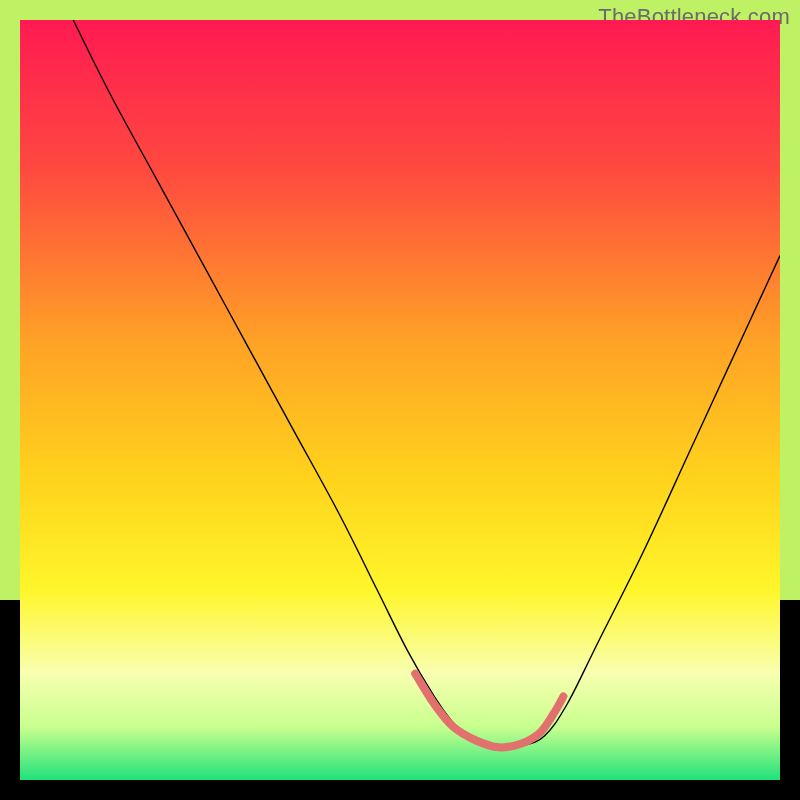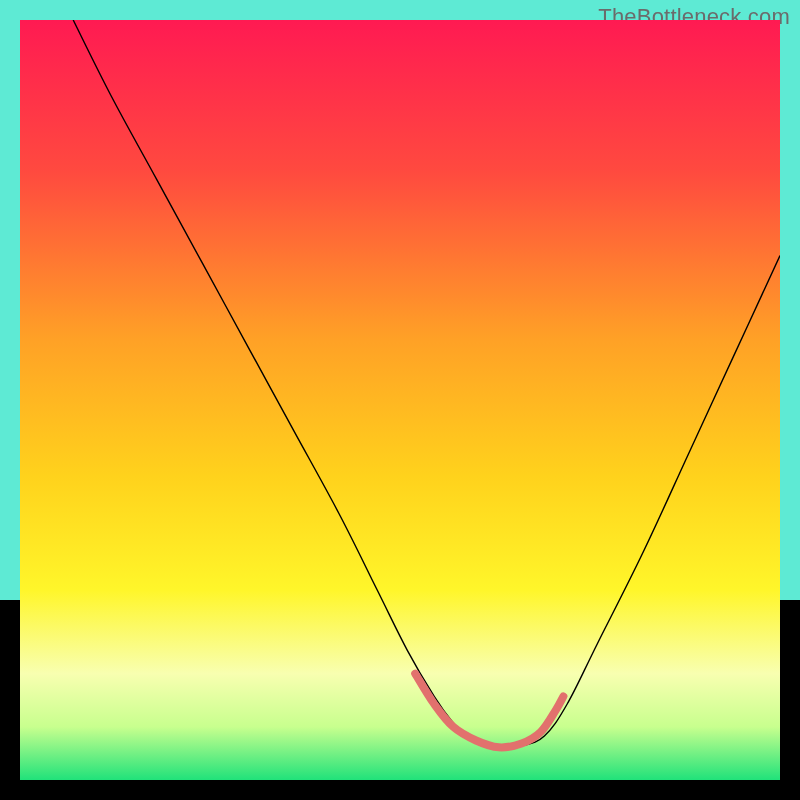--- a/index.html
+++ b/index.html
@@ -7,21 +7,21 @@
     padding: 0;
     width: 800px;
     height: 800px;
     background: #000;
     overflow: hidden;
   }
   .frame {
     position: relative;
     width: 800px;
     height: 600px;
-    background: #5eead4;
+    background: #bef264;
   }
   .watermark {
     position: absolute;
     top: 4px;
     right: 10px;
     font-family: Arial, Helvetica, sans-serif;
     font-size: 22px;
     color: #6b6b6b;
     letter-spacing: 0.2px;
     user-select: none;

